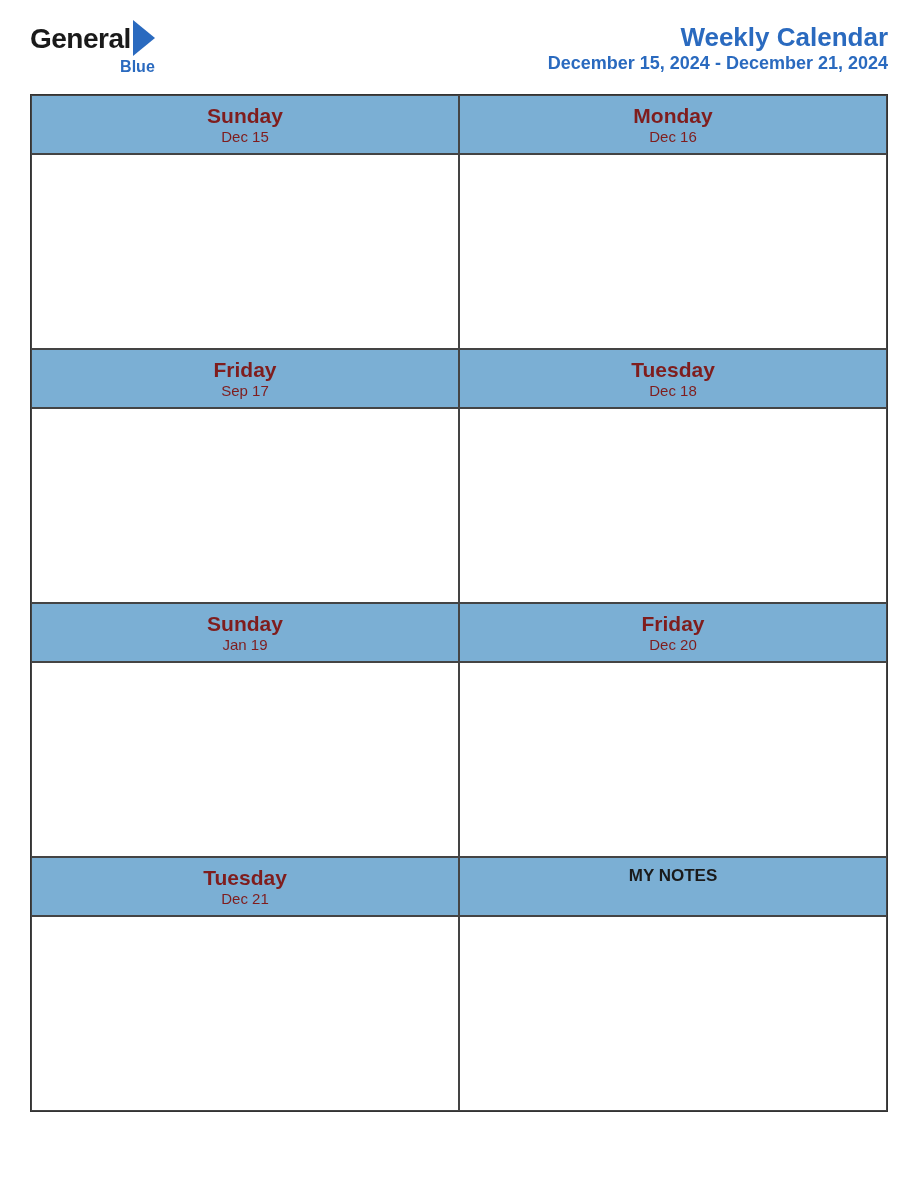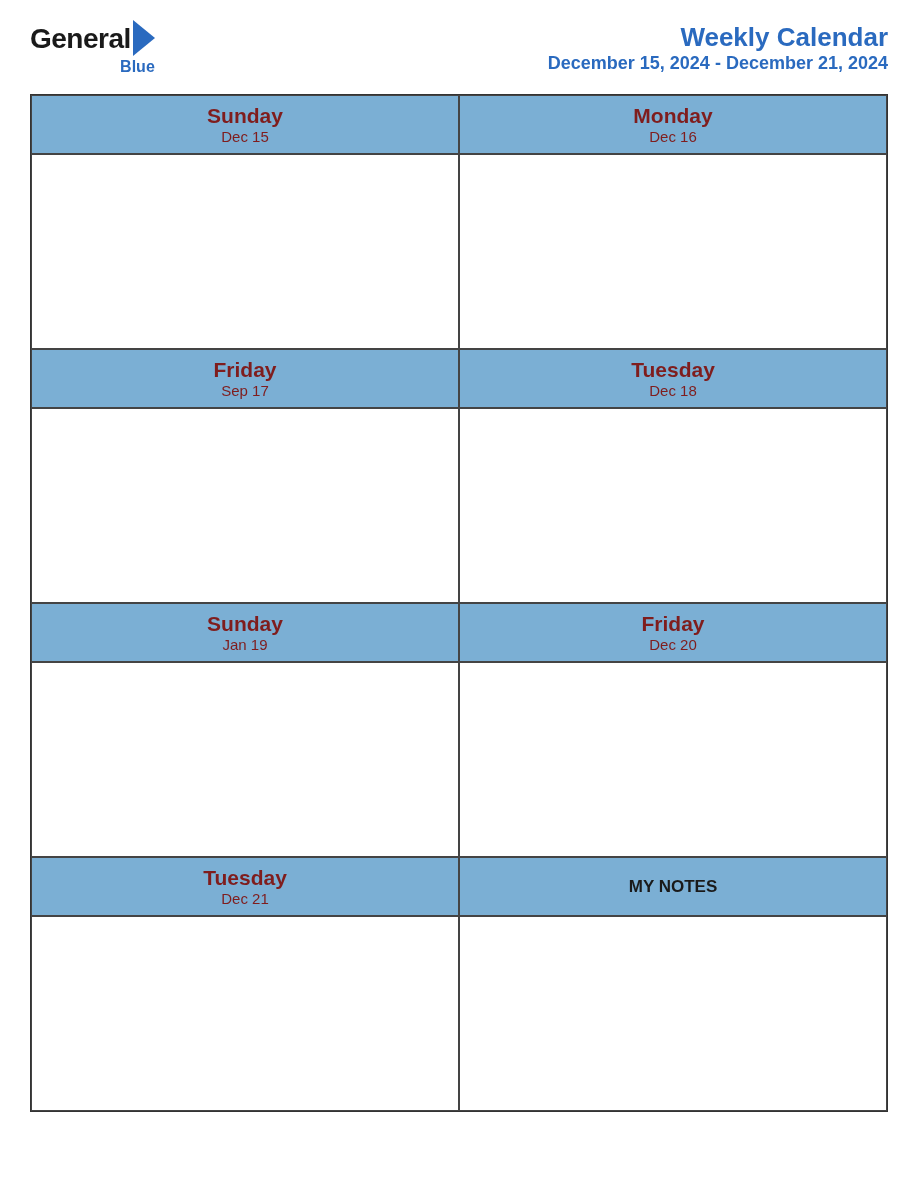--- a/index.html
+++ b/index.html
@@ -115,21 +115,21 @@
       min-height: 195px;
     }
 
     .notes-header-cell {
       flex: 1;
       background-color: #7bafd4;
       border: 1px solid #444;
       text-align: center;
       padding: 8px 4px;
       display: flex;
-      align-items: center;
+      align-items: flex-start;
       justify-content: center;
     }
 
     .notes-label {
       font-size: 17px;
       font-weight: bold;
       color: #1a1a1a;
     }
   </style>
 </head>

